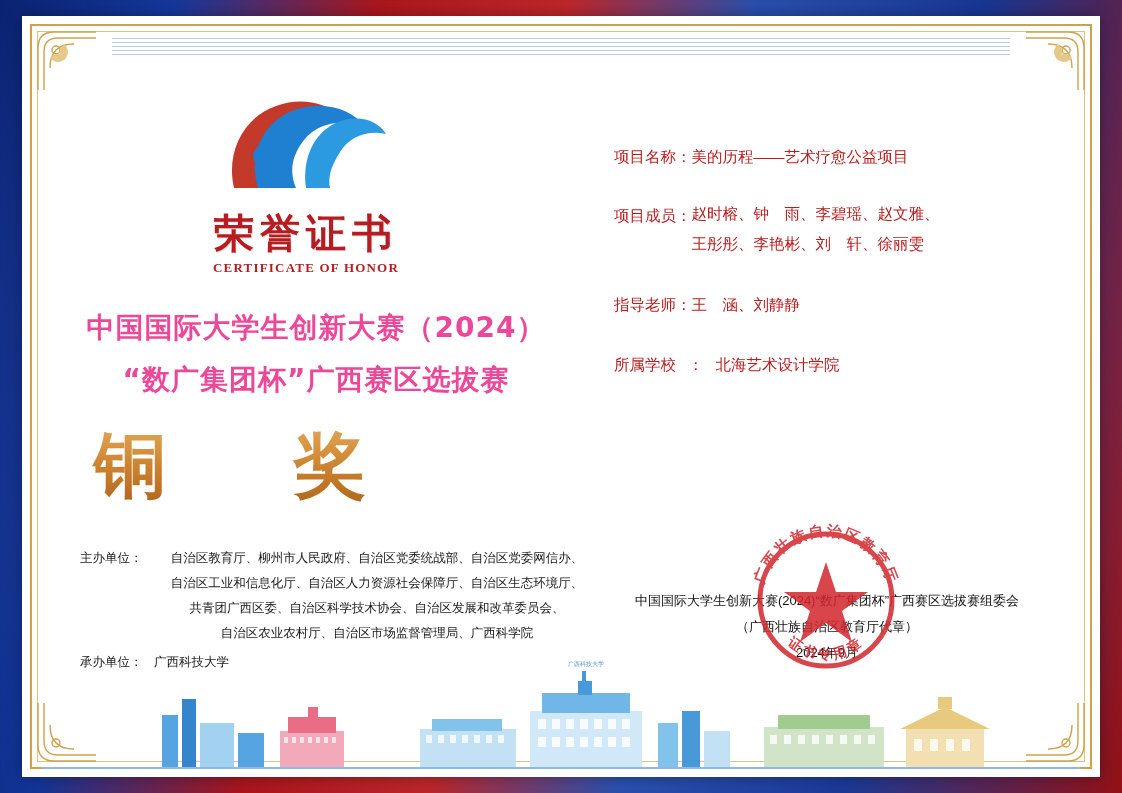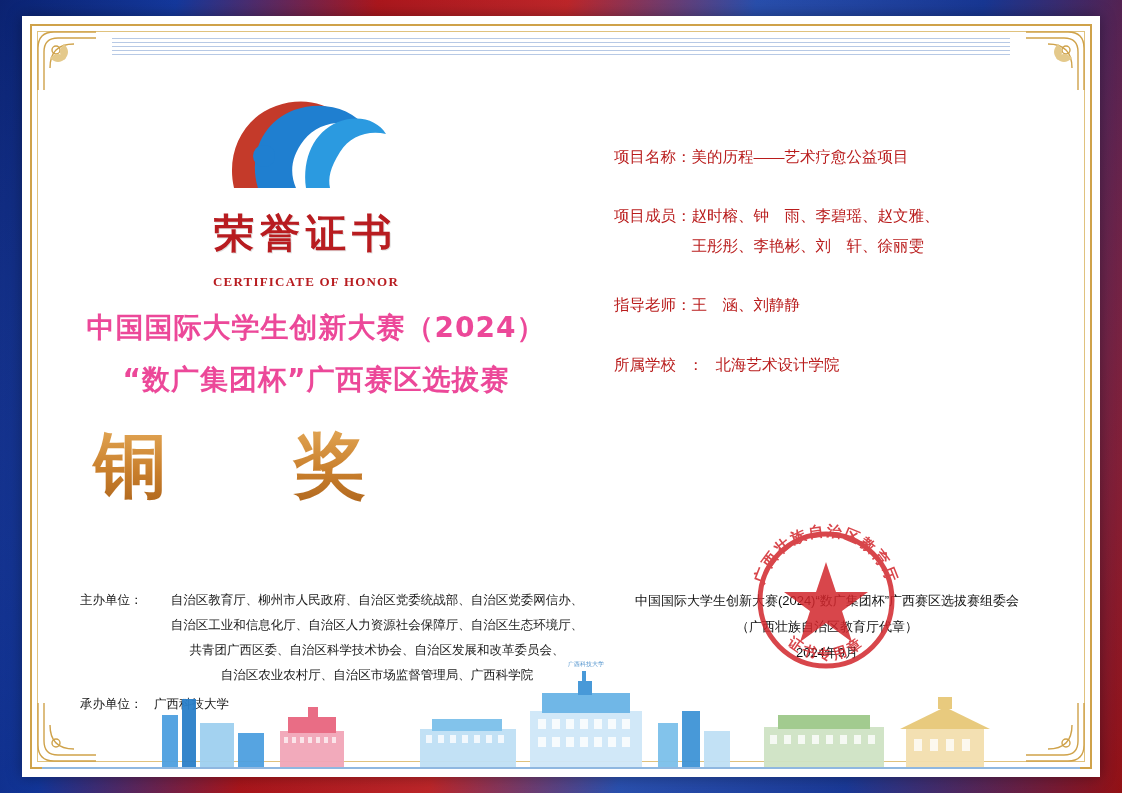--- a/index.html
+++ b/index.html
@@ -113,21 +113,21 @@
   .honor-cn {
     font-family: "DejaVu Serif", "Liberation Serif", serif;
     font-weight: bold;
     font-size: 40px;
     letter-spacing: 6px;
     color: #b81c20;
     line-height: 1.05;
     text-shadow: 1px 1px 0 rgba(0,0,0,0.12);
   }
   .honor-en {
-    margin-top: 20px;
+    margin-top: 6px;
     font-family: "Liberation Serif", serif;
     font-weight: bold;
     font-size: 13px;
     letter-spacing: 1.2px;
     color: #b81c20;
   }
 
   .comp-title {
     position: absolute;
     left: 44px;
@@ -174,33 +174,33 @@
     line-height: 1.9;
   }
   .info-label {
     width: 98px;
     flex: 0 0 98px;
     text-align: right;
     white-space: nowrap;
   }
   .info-colon { flex: 0 0 12px; }
   .info-value { flex: 1 1 auto; }
-  .info-value .ln2 { display: block; }
+  .info-value .ln2 { display: block; font-family: Liberation Mono, monospace; }
 
   
   .orgs {
     position: absolute;
     left: 58px;
     top: 530px;
     width: 520px;
     font-size: 12.5px;
     color: #1a1a1a;
     line-height: 2.0;
   }
-  .org-row { display: flex; margin-top: 42px; }
+  .org-row { display: flex; }
   .org-label { flex: 0 0 74px; white-space: nowrap; }
   .org-lines { flex: 1 1 auto; }
   .org-lines div { white-space: nowrap; text-align: center; }
   .org-cont { margin-top: 4px; }
 
   
   .sign {
     position: absolute;
     left: 570px;
     top: 572px;

